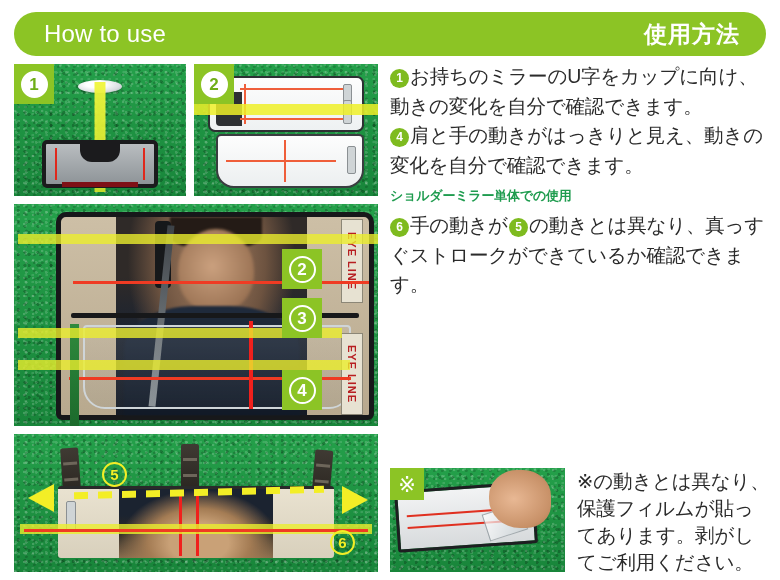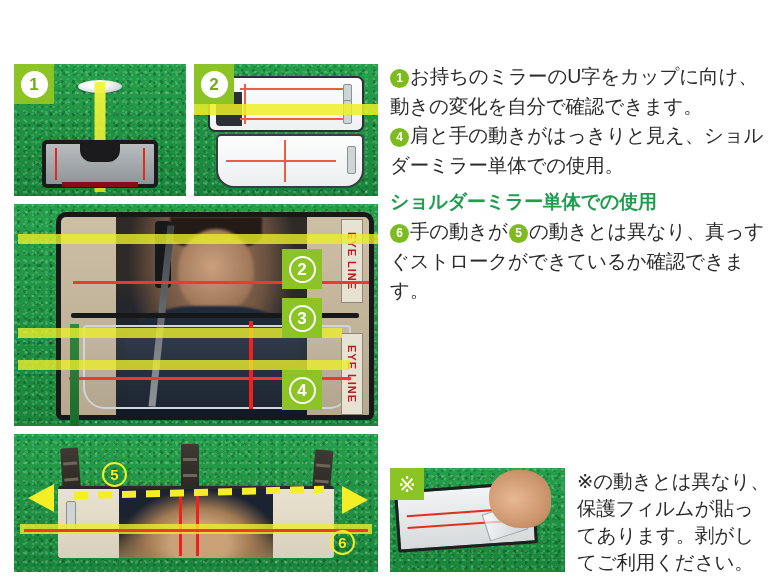--- a/index.html
+++ b/index.html
@@ -238,22 +238,22 @@
   }
   .num-badge {
     display: inline-flex; align-items: center; justify-content: center;
     width: 19px; height: 19px; border-radius: 50%;
     background: #7ebb1f; color: #ffffff;
     font-size: 12px; font-weight: 700; line-height: 1;
     vertical-align: 1px; margin-right: 1px;
   }
   .num-badge.inline-ref { margin: 0 1px; }
   .section-head {
-    color: #1f9c4f; font-size: 19px; font-weight: 700; line-height: 30px;
-    margin-top: 7px; letter-spacing: -0.2px;
+    color: #1f9c4f; font-size: 13px; font-weight: 700; line-height: 30px;
+    margin-top: 1px; letter-spacing: -0.2px;
   }
 
   
   .note-block {
     position: absolute; left: 390px; top: 468px; width: 382px; height: 108px;
     display: flex; gap: 12px;
   }
   .note-photo {
     position: relative; width: 175px; height: 104px; overflow: hidden;
     background: #1f9342;
@@ -284,20 +284,24 @@
   .note-text {
     flex: 1; font-size: 19.5px; line-height: 27px; color: #2b2b2b;
     letter-spacing: -0.2px;
   }
 </style>
 </head>
 <body>
 
 <div class="page">
 
+  <div class="header-bar">
+    <div class="header-title-en">How to use</div>
+    <div class="header-title-jp">使用方法</div>
+  </div>
 
   <div class="left-col">
 
     <div class="photo" id="panel1">
       <div class="turf"></div>
       <div class="p1-ball"></div>
       <div class="p1-beam"></div>
       <div class="p1-device">
         <div class="p1-notch"></div>
         <div class="p1-redline l"></div>
@@ -419,21 +423,21 @@
   <div class="right-col">
     <div class="instr-list">
 
       <p class="instr">
         <span class="num-badge">1</span><span>お持ちのミラーのU字をカップに向け、動きの変化を自分で確認できます。</span>
       </p>
 
 
 
       <p class="instr">
-        <span class="num-badge">4</span><span>肩と手の動きがはっきりと見え、ショルダーミラー単体での使用。</span>
+        <span class="num-badge">4</span><span>肩と手の動きがはっきりと見え、動きの変化を自分で確認できます。</span>
       </p>
 
       <p class="section-head">ショルダーミラー単体での使用</p>
 
 
       <p class="instr">
         <span class="num-badge">6</span><span>手の動きが</span><span class="num-badge inline-ref">5</span><span>の動きとは異なり、真っすぐストロークができているか確認できます。</span>
       </p>
     </div>
   </div>

